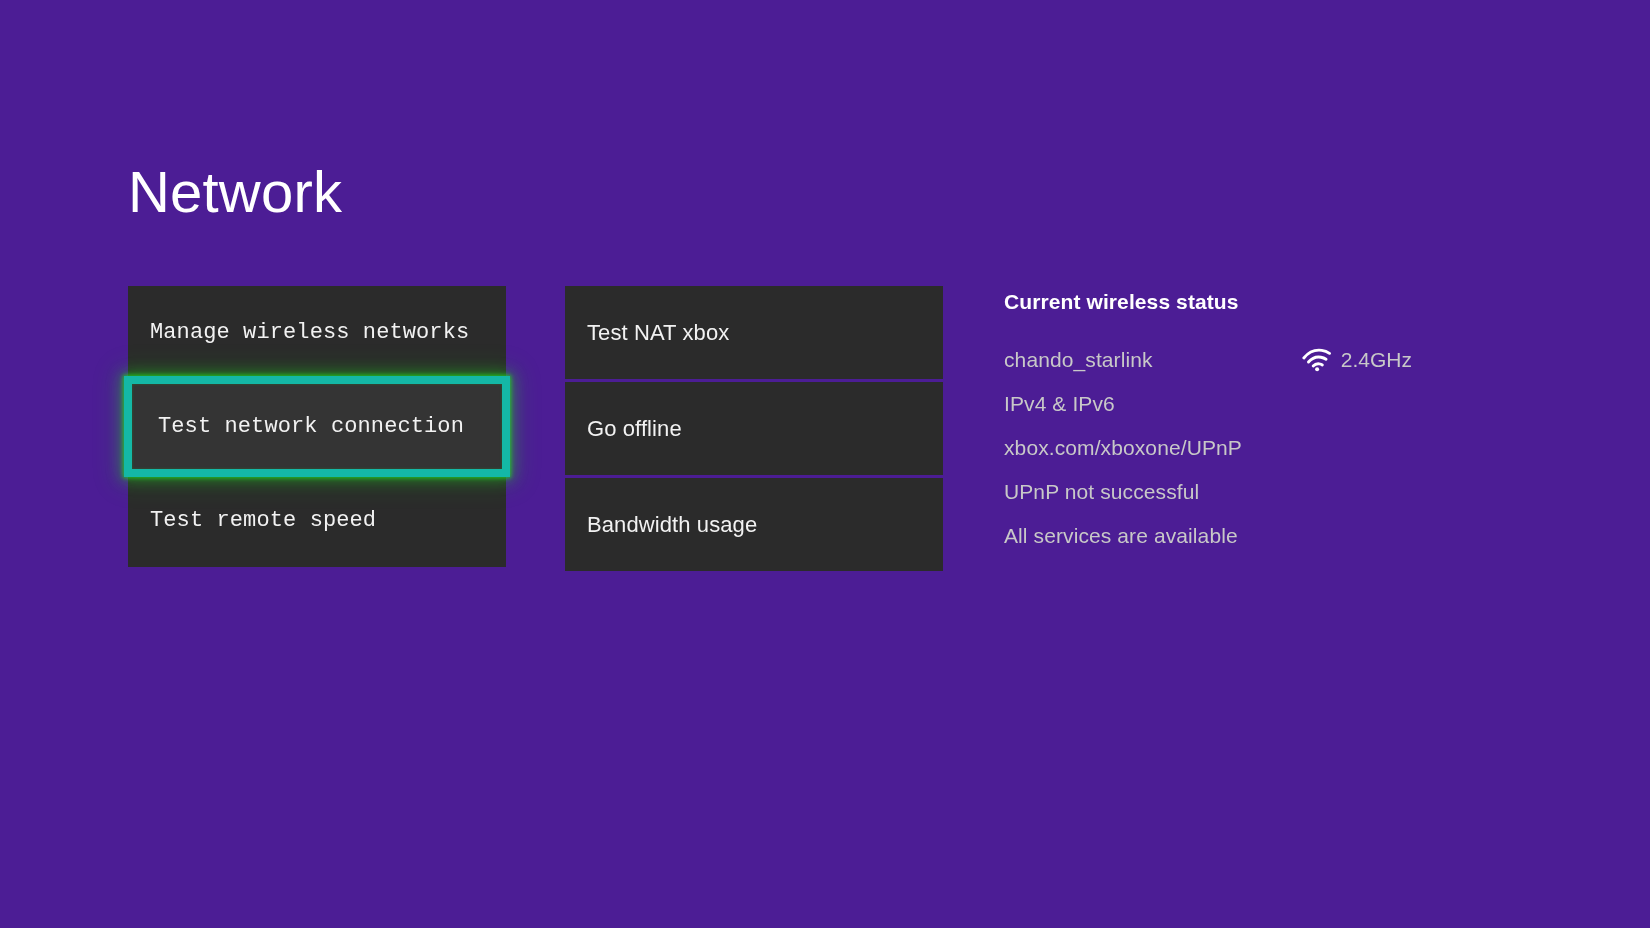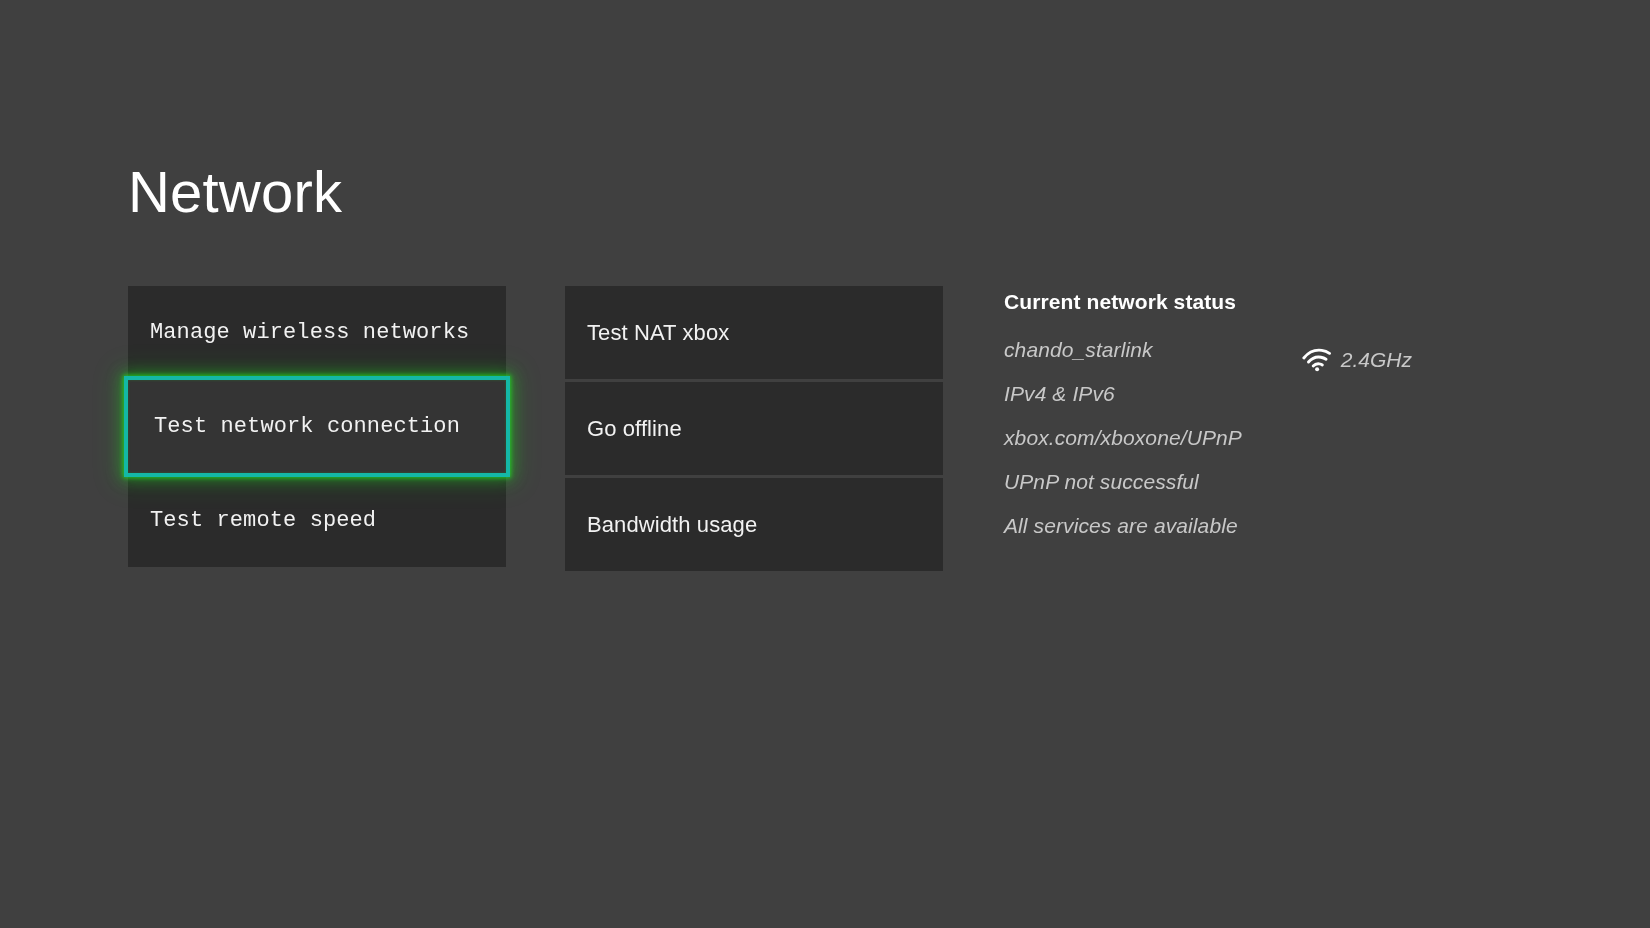--- a/index.html
+++ b/index.html
@@ -13,21 +13,21 @@
     overflow: hidden;
     font-family: "Liberation Sans", sans-serif;
     color: #ffffff;
     -webkit-font-smoothing: antialiased;
   }
 
   .screen {
     position: relative;
     width: 1650px;
     height: 928px;
-    background: #404040;
+    background: #4c1d95;
   }
 
   
   .page-title {
     position: absolute;
     left: 128px;
     top: 160px;
     font-size: 58px;
     font-weight: 300;
     letter-spacing: 0.2px;
@@ -70,21 +70,21 @@
     letter-spacing: 0.1px;
     white-space: nowrap;
   }
 
   
   .tile.selected {
     background: #343434;
     width: 386px;
     margin-left: -4px;
     padding-left: 26px;
-    border: 4px solid #14b8a6;
+    border: 8px solid #14b8a6;
     height: 101px;
     margin-top: -4px;
     margin-bottom: -3px;
     box-shadow:
       0 0 4px 1px rgba(34, 204, 34, 0.85),
       0 0 13px 3px rgba(34, 204, 34, 0.40),
       0 0 24px 7px rgba(34, 204, 34, 0.18),
       inset 0 0 3px rgba(34, 204, 34, 0.25);
     z-index: 4;
   }
@@ -102,22 +102,22 @@
   }
   .status-heading {
     font-size: 21px;
     font-weight: 700;
     color: #ffffff;
     margin-bottom: 24px;
     letter-spacing: 0.1px;
   }
   .status-row {
     display: flex;
+    align-items: center;
     height: 44px;
-    font-style: italic;
   }
   .status-text {
     font-size: 21px;
     font-weight: 400;
     color: #c8c8c8;
     letter-spacing: 0.1px;
     white-space: nowrap;
   }
   .wifi-block {
     display: flex;
@@ -168,21 +168,21 @@
       <span class="tile-label">Go offline</span>
     </div>
     <div class="gap-sm"></div>
     <div class="tile">
       <span class="tile-label">Bandwidth usage</span>
     </div>
     <div class="gap-sm"></div>
   </div>
 
   <div class="status-panel">
-    <div class="status-heading">Current network status</div>
+    <div class="status-heading">Current wireless status</div>
 
     <div class="status-row">
       <span class="status-text">chando_starlink</span>
       <span class="wifi-block">
         <svg class="wifi-icon" viewBox="0 0 30 24">
           <path d="M2.2 8.4 C7.3 3.4 14.4 1.3 20.9 3.0 C23.6 3.7 26.1 5.0 28.2 6.9" fill="none" stroke="#ffffff" stroke-width="2.9" stroke-linecap="round" transform="rotate(-7 15 12)"></path>
           <path d="M6.3 13.0 C9.9 9.7 14.8 8.4 19.2 9.7 C21.0 10.2 22.7 11.1 24.1 12.3" fill="none" stroke="#ffffff" stroke-width="2.9" stroke-linecap="round" transform="rotate(-7 15 12)"></path>
           <path d="M10.5 17.5 C12.4 15.9 14.9 15.4 17.0 16.1 C18.0 16.4 18.9 16.9 19.7 17.6" fill="none" stroke="#ffffff" stroke-width="2.9" stroke-linecap="round" transform="rotate(-7 15 12)"></path>
           <circle cx="15.1" cy="21.3" r="2.0" fill="#ffffff"></circle>
         </svg>

